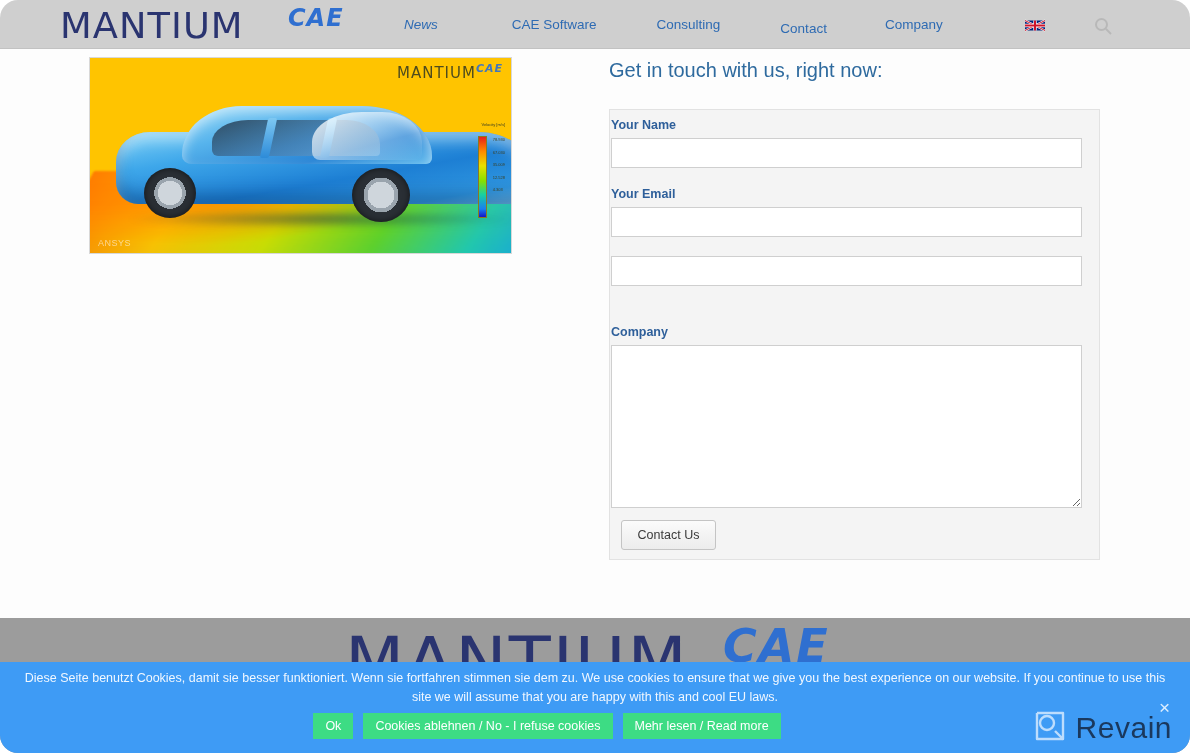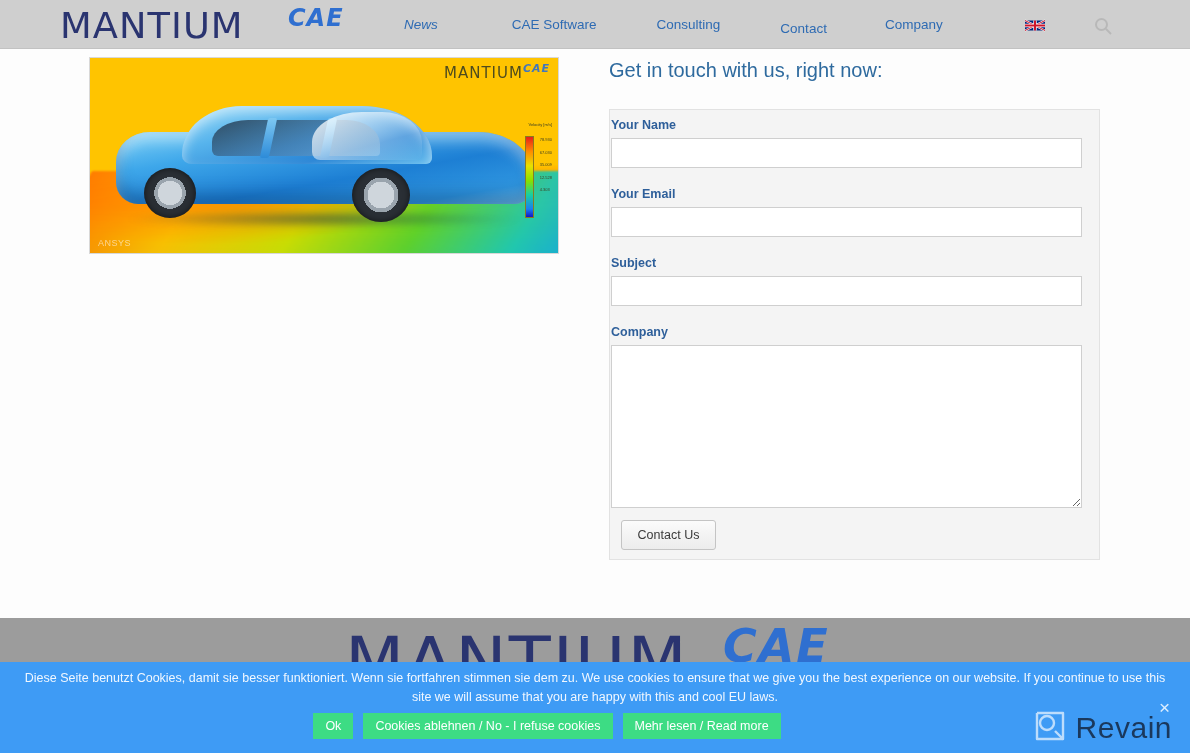--- a/index.html
+++ b/index.html
@@ -8,20 +8,21 @@
     width: 1190px; height: 753px;
     overflow: hidden;
     background: #ffffff;
     font-family: "Liberation Sans", sans-serif;
   }
   #page {
     position: relative;
     width: 1190px; height: 753px;
     background: #fdfdfd;
     overflow: hidden;
+    border-radius: 18px;
   }
 
   
   #header {
     position: absolute; left: 0; top: 0;
     width: 1190px; height: 49px;
     background: #cfcfcf;
     border-bottom: 1px solid #c2c2c2;
   }
   #logo {
@@ -70,21 +71,21 @@
   #search-icon {
     position: absolute; left: 1093px; top: 16px;
     width: 20px; height: 20px;
     opacity: 0.22;
     cursor: pointer;
   }
 
   
   #cfd-figure {
     position: absolute; left: 89px; top: 57px;
-    width: 470px; height: 197px;
+    width: 423px; height: 197px;
     border: 1px solid #d8d8d8;
     overflow: hidden;
     background: #ffb400;
   }
   #cfd-figure .floor {
     position: absolute; left: 0; top: 0; width: 100%; height: 100%;
     background:
       linear-gradient(178deg,
         #ffc400 0%, #ffc400 58%,
         #ffa800 62%, #ff8c00 70%,
@@ -401,21 +402,20 @@
       <label class="field-label">Your Name</label>
       <input class="text-input" type="text" placeholder="" style="">
     </div>
 
     <div class="field" style="top:77px;">
       <label class="field-label">Your Email</label>
       <input class="text-input" type="text" placeholder="" style="">
     </div>
 
     <div class="field" style="top:146px;">
-      <label class="field-label">Subject</label>
       <input class="text-input" type="text" placeholder="" style="">
     </div>
 
     <div class="field" style="top:215px;">
       <label class="field-label">Company</label>
       <textarea id="msg-textarea" placeholder="" style=""></textarea>
     </div>
 
     <button id="contact-submit">Contact Us</button>
   </div>

